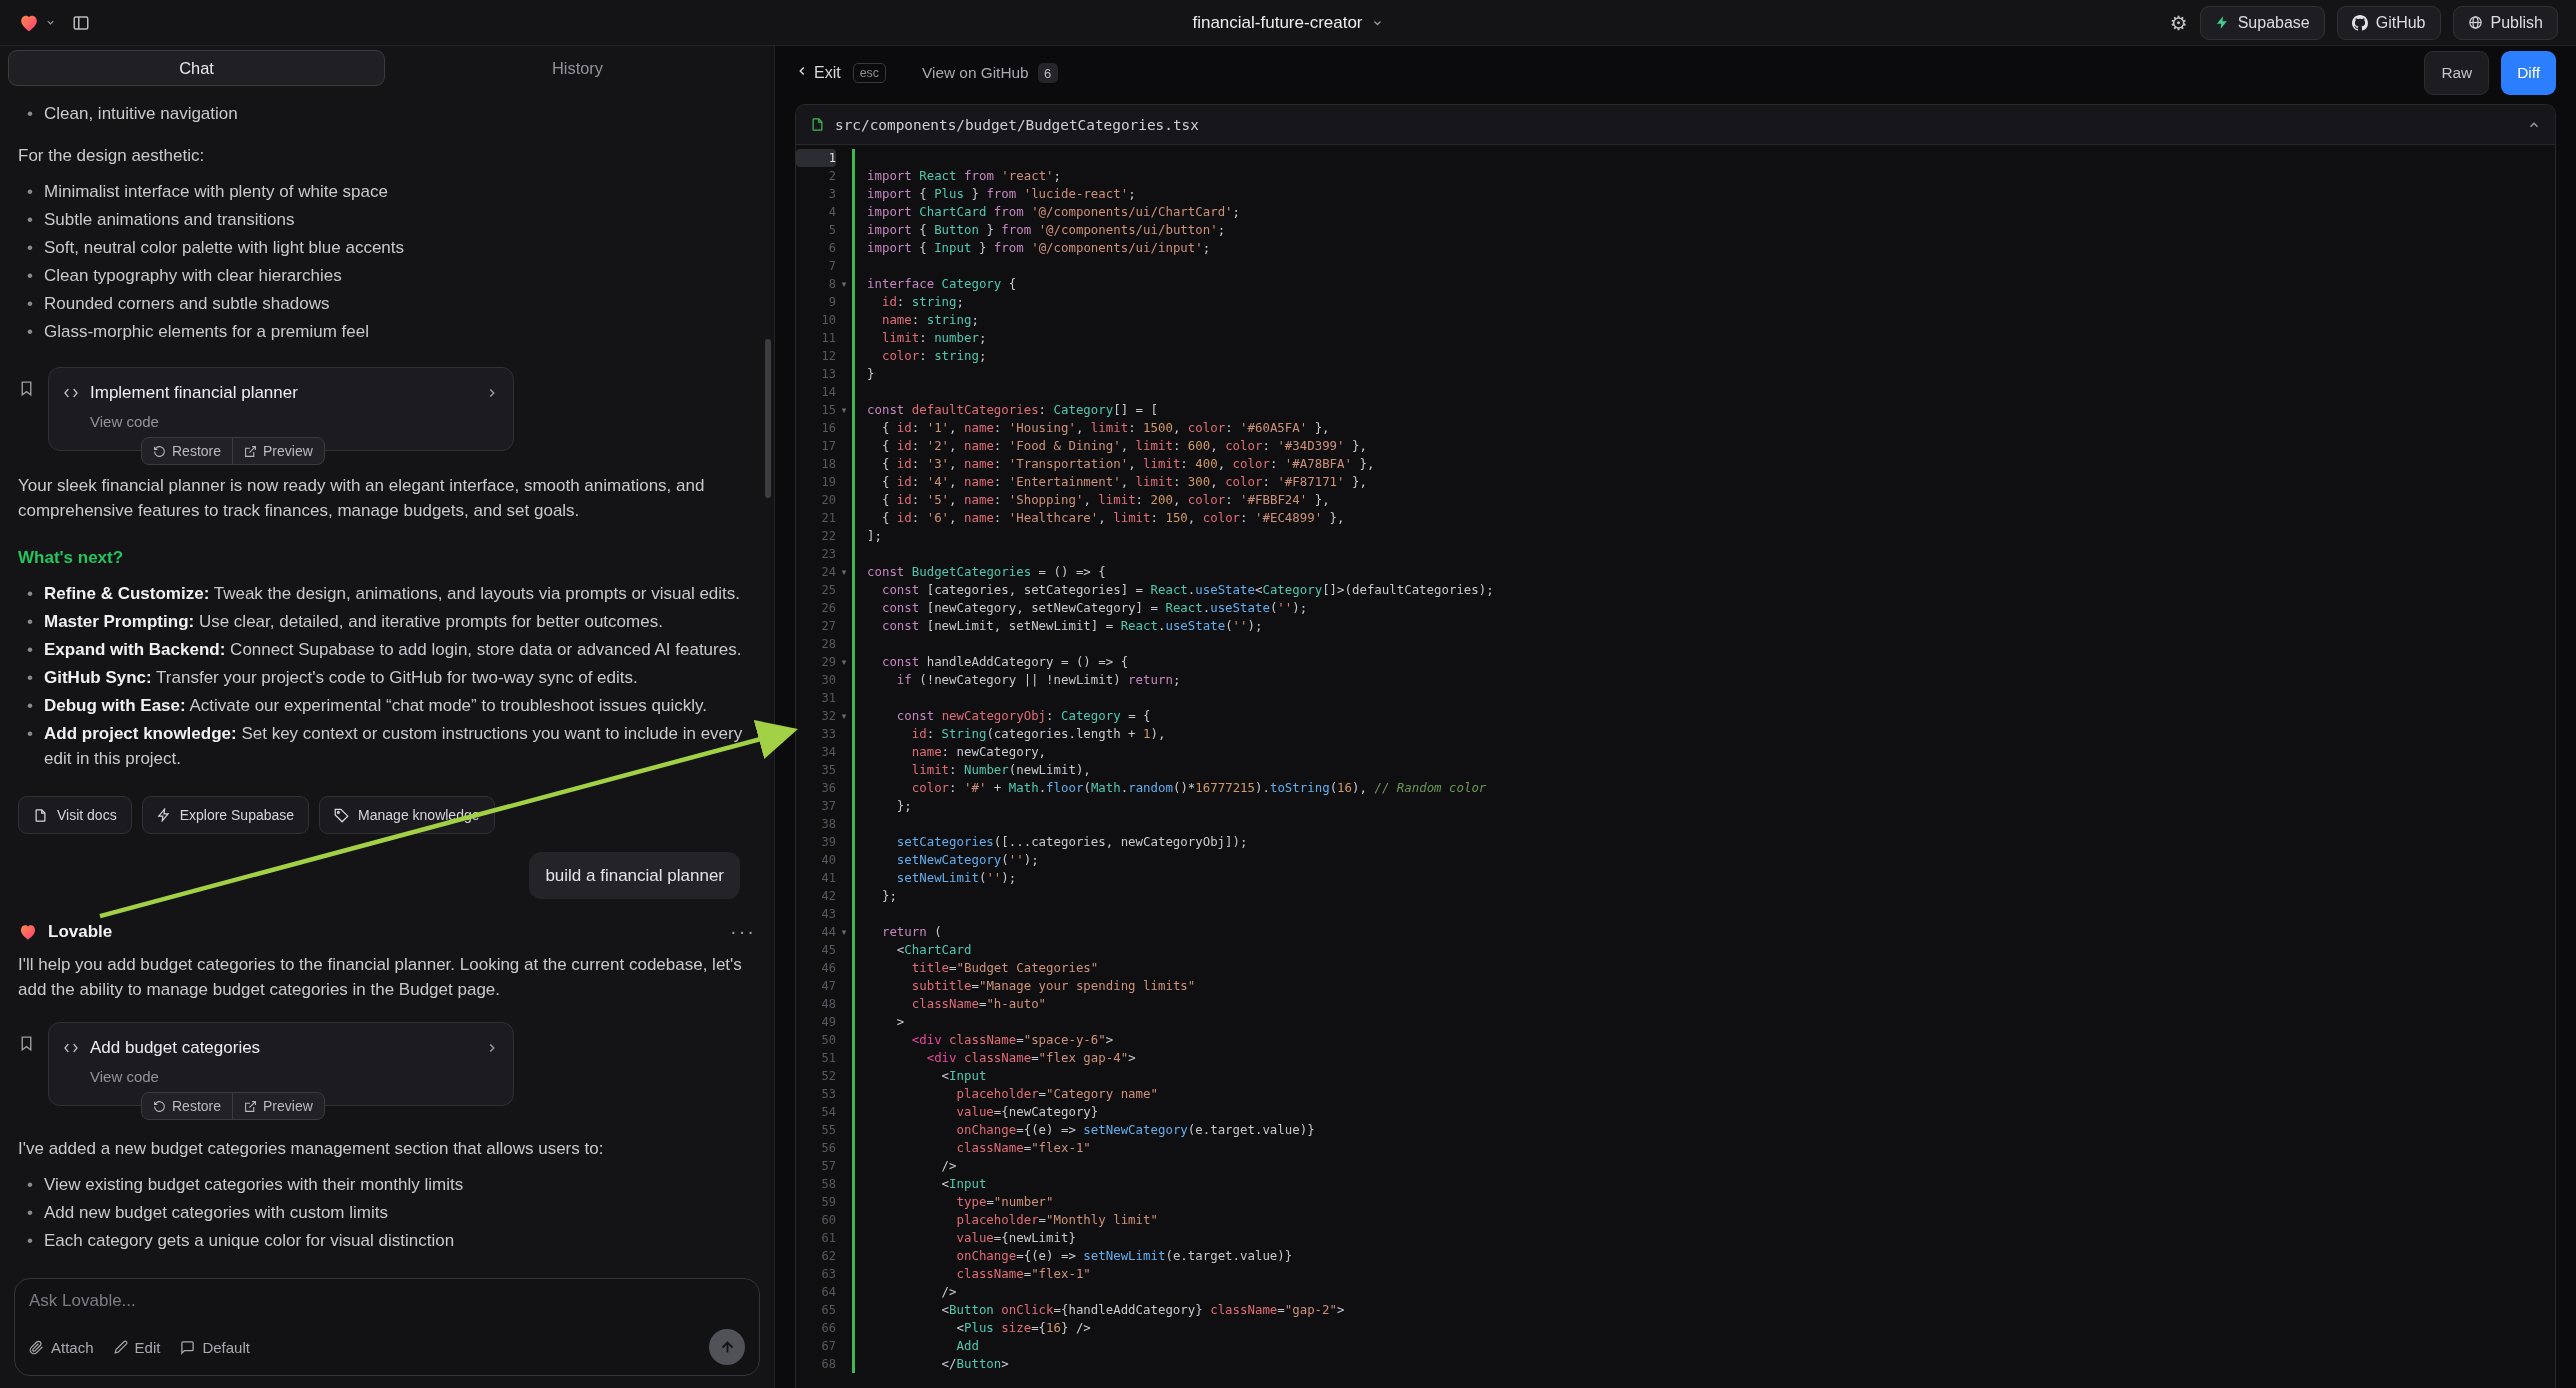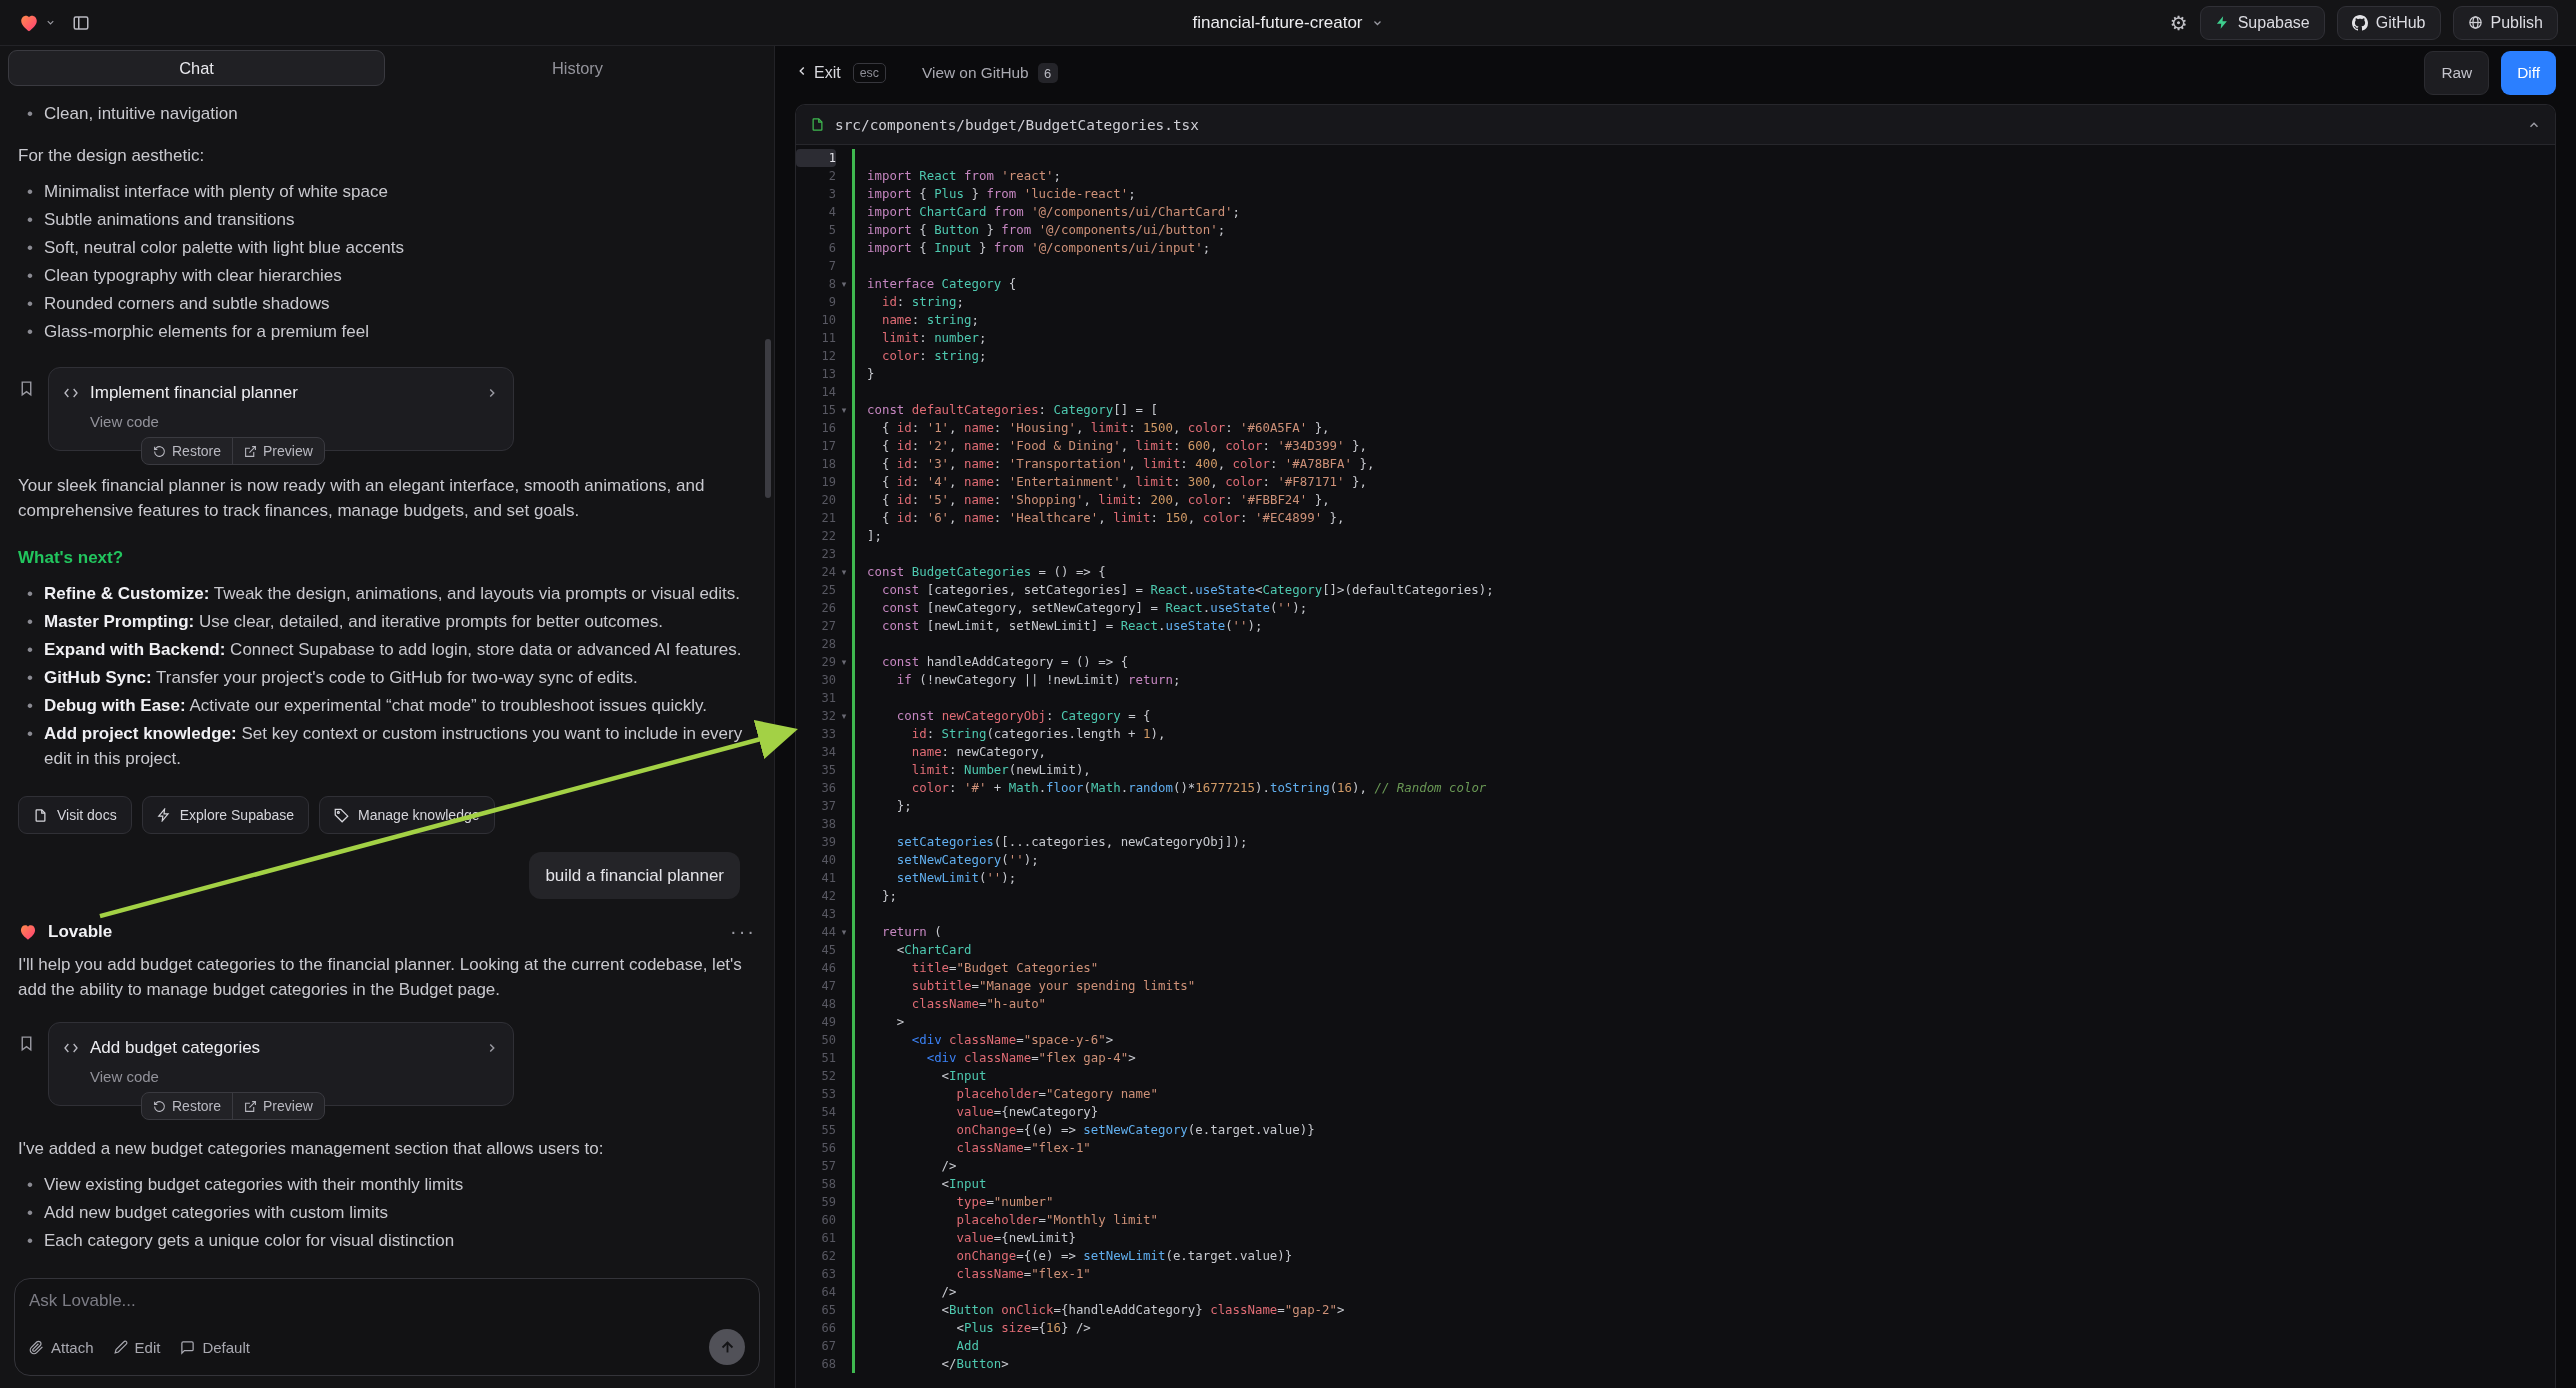--- a/index.html
+++ b/index.html
@@ -99,21 +99,21 @@
   .file-head .chev-up{margin-left:auto;background:none;border:0;color:#9a9aa2;display:flex}
   .code-lines{flex:1;padding-top:4px;font-family:"DejaVu Sans Mono",monospace;font-size:12.4px;overflow:hidden}
   .code-line{display:flex;height:18px;line-height:18px;white-space:pre}
   .gutter{width:40px;text-align:right;color:#585862;font-size:12px;flex:none}
   .gutter.cur{color:#e2e2e8;background:#2c2c33;border-radius:4px}
   .fold{width:16px;text-align:center;color:#6a6a74;font-size:9px;flex:none;font-family:"DejaVu Sans",sans-serif}
   .diffbar{width:3px;background:var(--diff-green,#3fb950);flex:none}
   .src{padding-left:12px;color:#c8cad0}
 
   .tk-k{color:#c586c0}.tk-s{color:#ce9178}.tk-n{color:#d19a66}.tk-t{color:#4ec9b0}
-  .tk-f{color:#61afef}.tk-p{color:#e06c75}.tk-g{color:#3b82f6}.tk-c{color:#6a9955;font-style:italic}
+  .tk-f{color:#61afef}.tk-p{color:#e06c75}.tk-g{color:#ec4899}.tk-c{color:#6a9955;font-style:italic}
 
   .arrow-overlay{position:absolute;left:75px;top:702px;pointer-events:none;z-index:50}
   .ic{flex:none}
 </style>
 </head>
 <body>
 
 <div class="app">
 
   <header class="topbar">

